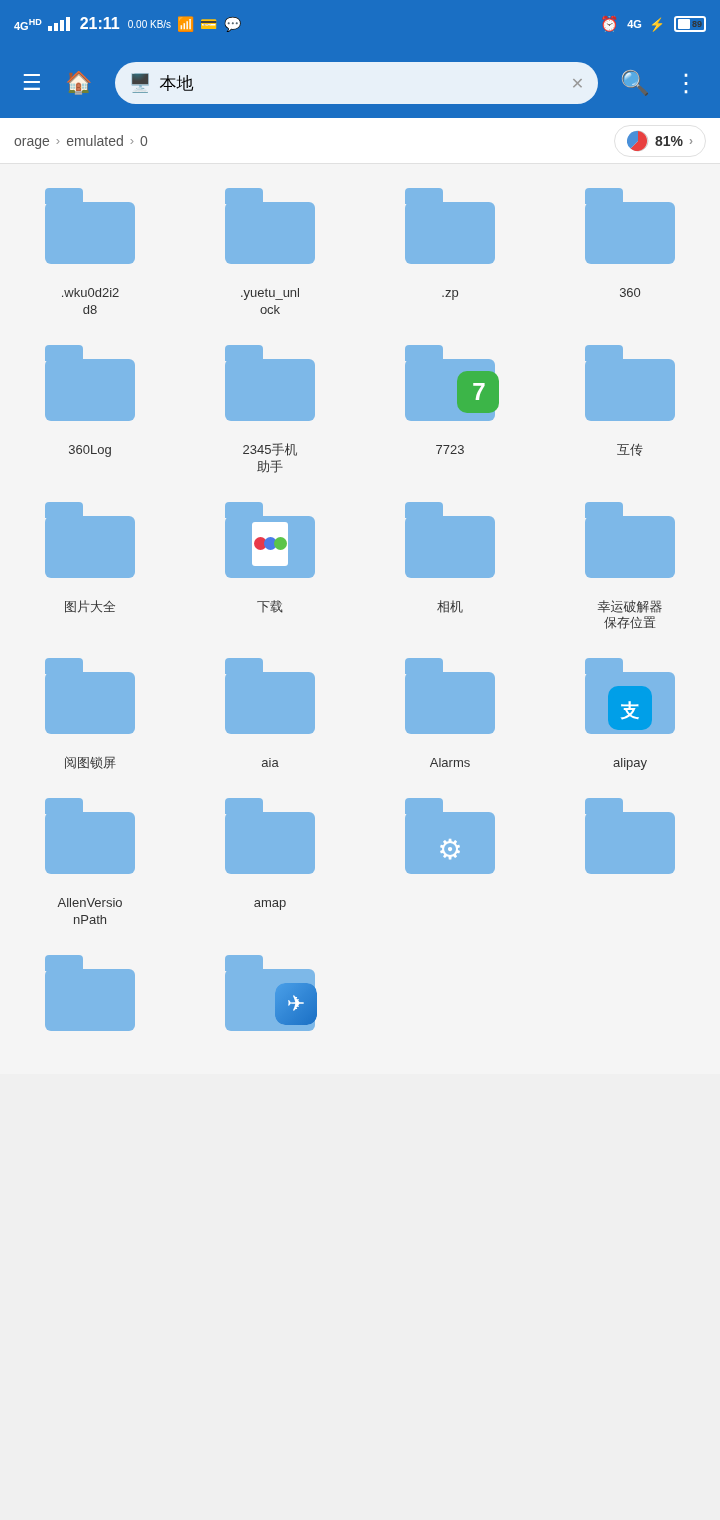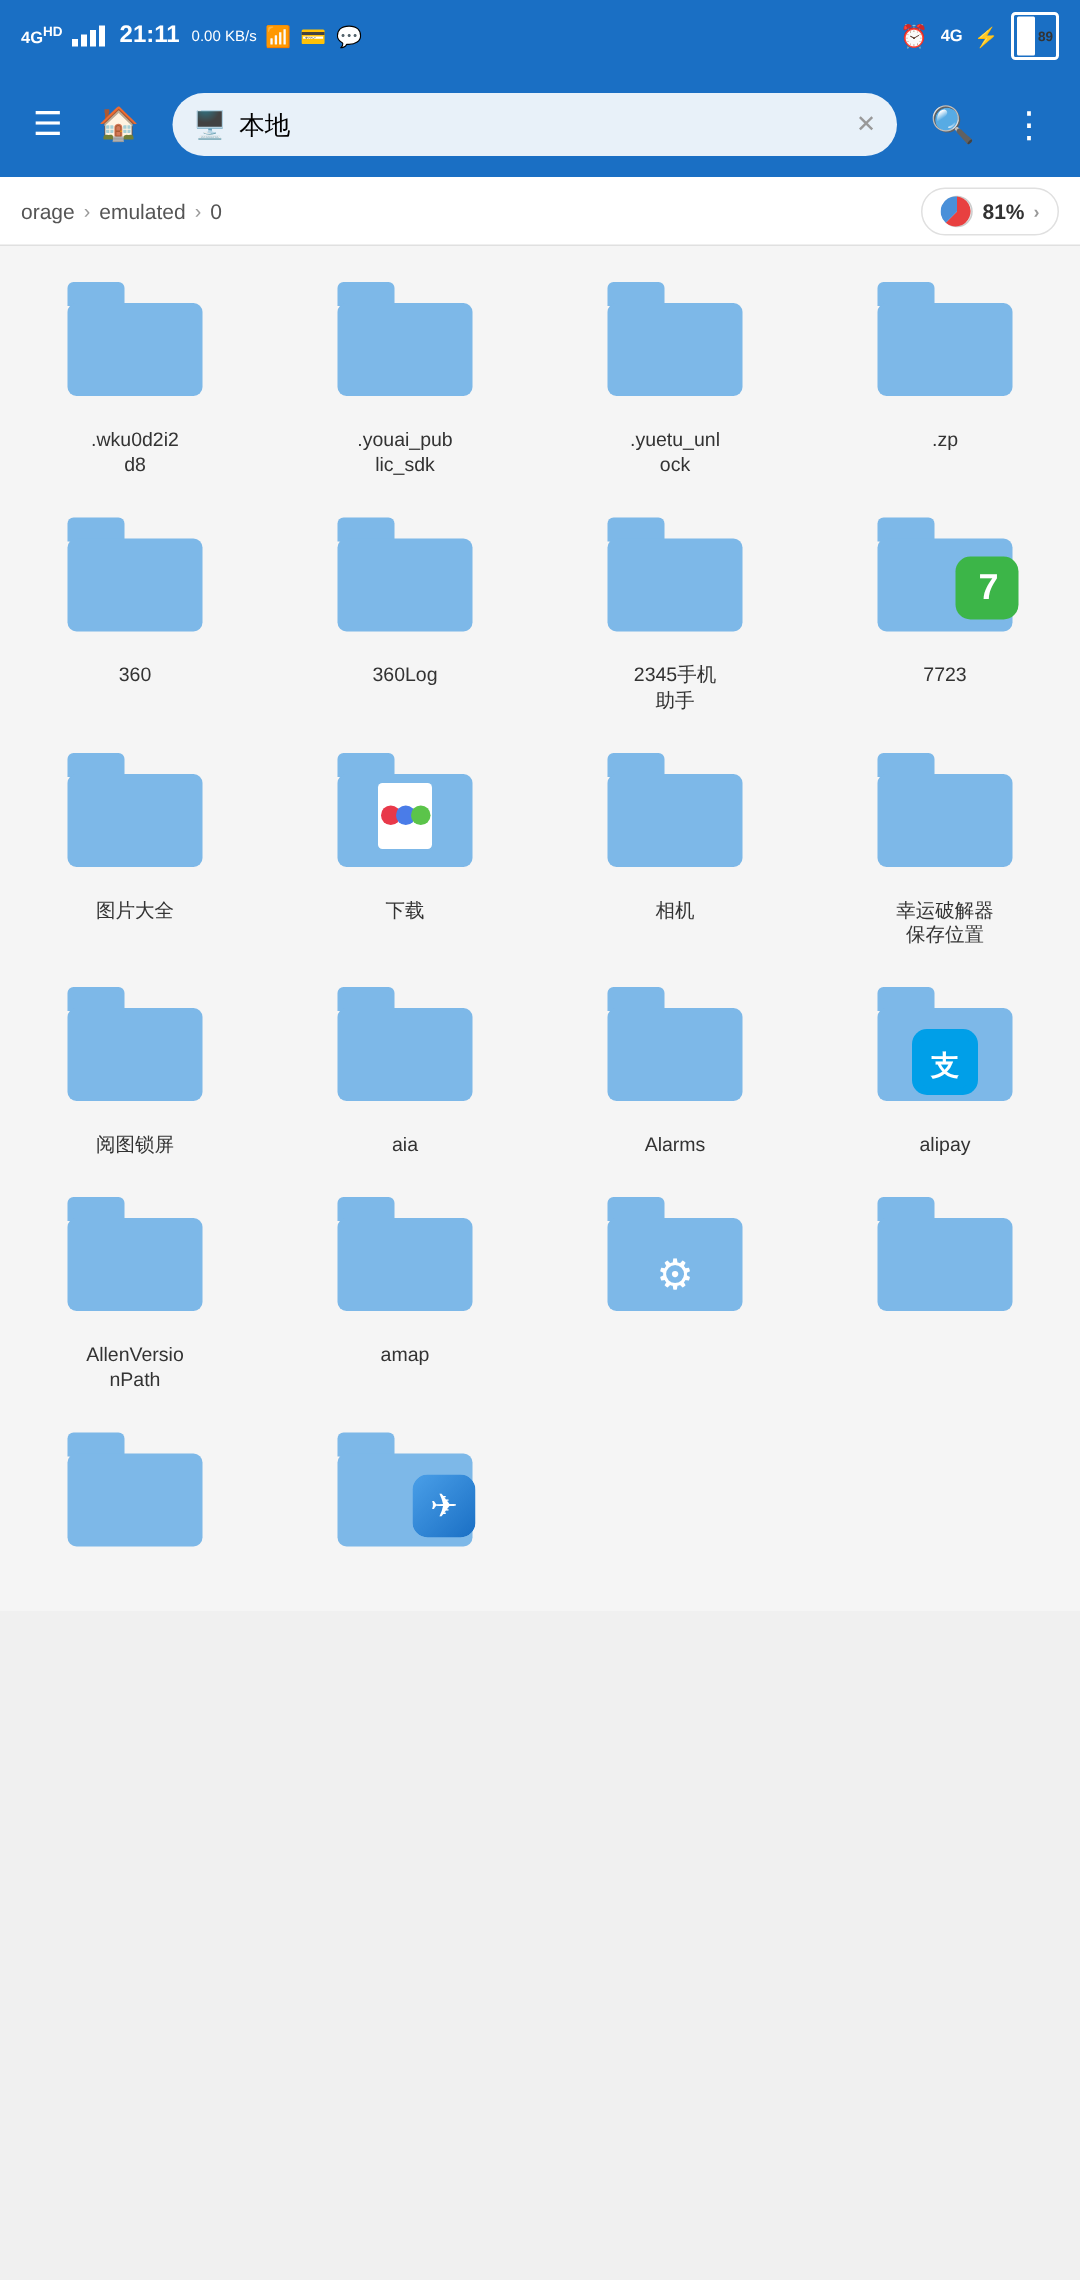--- a/index.html
+++ b/index.html
@@ -30,21 +30,21 @@
       background: white;
       width: 4px;
       display: inline-block;
     }
     .battery-icon {
       display: inline-flex;
       align-items: center;
       border: 2px solid white;
       border-radius: 3px;
       padding: 1px 2px;
-      height: 32px;
+      height: 16px;
       width: 32px;
       position: relative;
       font-size: 10px;
       font-weight: bold;
     }
     .battery-fill {
       background: white;
       height: 100%;
       width: 89%;
       border-radius: 1px;
@@ -349,27 +349,20 @@
 <div class="file-grid">
 
   <div class="file-item">
     <div class="folder-icon">
       <div class="folder-tab"></div>
       <div class="folder-body"></div>
     </div>
     <span class="file-name">.wku0d2i2<br>d8</span>
   </div>
 
-  <div class="file-item">
-    <div class="folder-icon">
-      <div class="folder-tab"></div>
-      <div class="folder-body"></div>
-    </div>
-    <span class="file-name">.youai_pub<br>lic_sdk</span>
-  </div>
 
   <div class="file-item">
     <div class="folder-icon">
       <div class="folder-tab"></div>
       <div class="folder-body"></div>
     </div>
     <span class="file-name">.yuetu_unl<br>ock</span>
   </div>
 
   <div class="file-item">
@@ -406,20 +399,27 @@
 
   <div class="file-item">
     <div class="folder-with-icon">
       <div class="folder-tab"></div>
       <div class="folder-body"></div>
       <div class="app-badge badge-7723" style="font-size:24px;font-weight:900;letter-spacing:-2px;">7</div>
     </div>
     <span class="file-name">7723</span>
   </div>
 
+  <div class="file-item">
+    <div class="folder-icon">
+      <div class="folder-tab"></div>
+      <div class="folder-body"></div>
+    </div>
+    <span class="file-name">互传</span>
+  </div>
 
   <div class="file-item">
     <div class="folder-icon">
       <div class="folder-tab"></div>
       <div class="folder-body"></div>
     </div>
     <span class="file-name">图片大全</span>
   </div>
 
   <div class="file-item">

